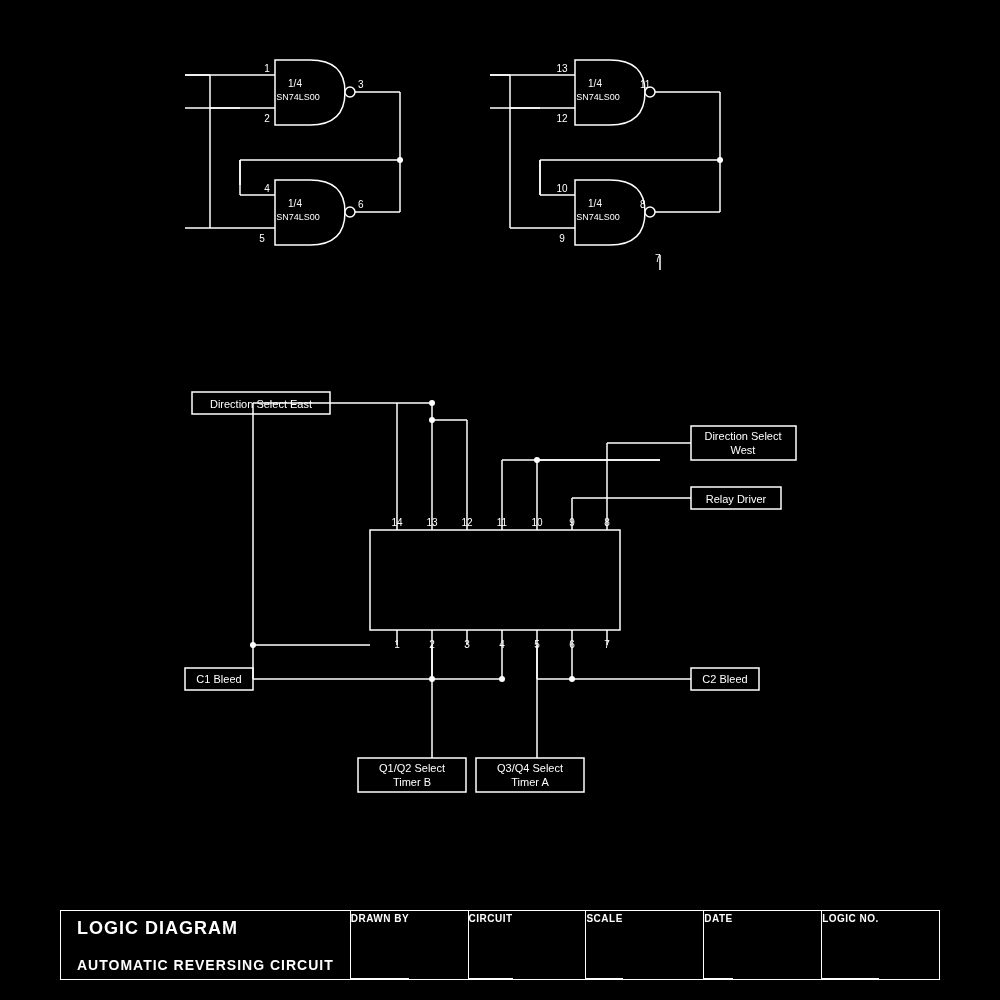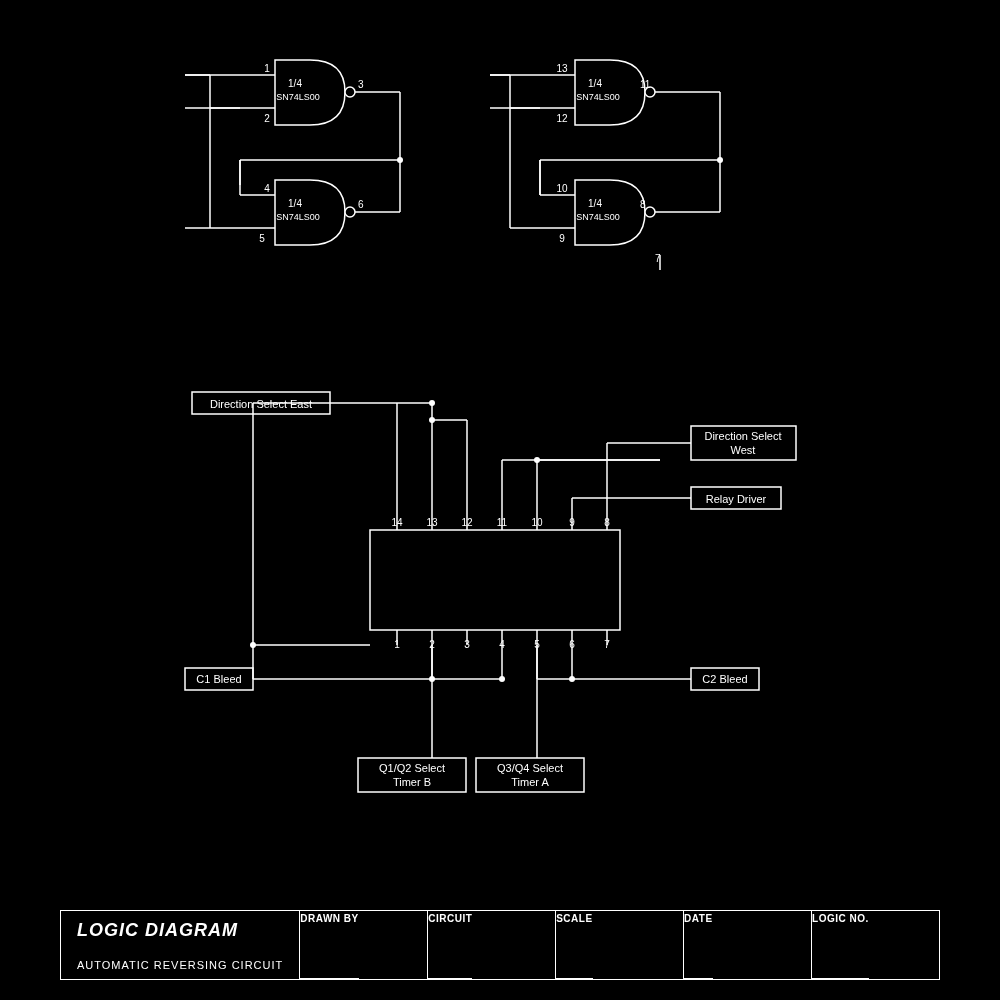--- a/index.html
+++ b/index.html
@@ -33,30 +33,29 @@
     }
     .title-main {
       border-right: 1.5px solid #fff;
       padding: 8px 16px;
       display: flex;
       flex-direction: column;
       justify-content: center;
       min-width: 220px;
     }
     .title-main .diag-title {
-      font-style: italic;
       font-weight: bold;
       font-size: 18px;
       color: #fff;
       letter-spacing: 1px;
     }
     .title-main .diag-sub {
-      font-size: 11px;
+      font-size: 14px;
       color: #fff;
-      font-weight: normal;
+      font-weight: bold;
       letter-spacing: 1px;
       margin-top: 18px;
     }
     .title-fields {
       display: flex;
       flex: 1;
     }
     .title-field {
       border-right: 1.5px solid #fff;
       flex: 1;

